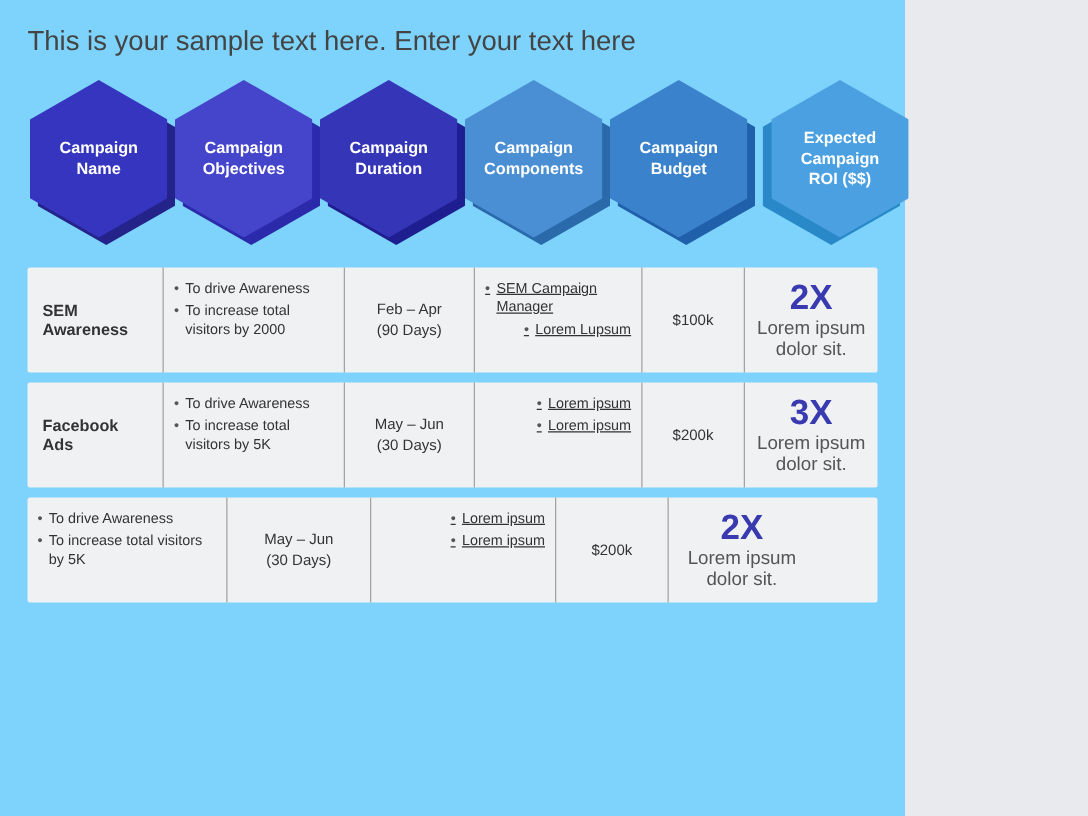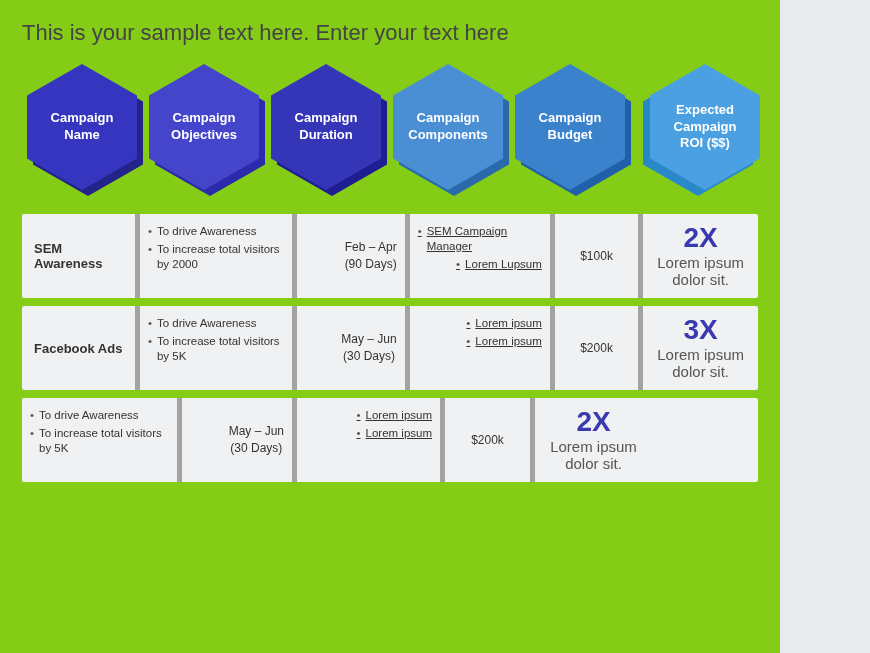--- a/index.html
+++ b/index.html
@@ -4,23 +4,23 @@
   <style>
     * { margin: 0; padding: 0; box-sizing: border-box; }
     body {
       width: 870px;
       height: 653px;
       background: #e8eaed;
       font-family: 'Segoe UI', Arial, sans-serif;
       overflow: hidden;
     }
     .page {
-      width: 780px;
+      width: 724px;
       height: 653px;
-      background: #84cc16;
+      background: #7dd3fc;
       padding: 20px 22px 3px 22px;
     }
     .title {
       font-size: 22px;
       color: #444;
       margin-bottom: 18px;
       font-weight: 400;
     }
     
     .hex-row {
@@ -81,21 +81,21 @@
       display: flex;
       background: #f0f1f3;
       border-radius: 2px;
       min-height: 84px;
       align-items: stretch;
     }
     .cell {
       display: flex;
       align-items: center;
       padding: 10px 8px;
-      border-right: 5px solid #a3a3a3;
+      border-right: 1px solid #a3a3a3;
       font-size: 12px;
       color: #333;
     }
     .cell:last-child {
       border-right: none;
     }
     .cell-name {
       width: 120px;
       font-weight: 600;
       font-size: 13px;
@@ -106,21 +106,20 @@
     .cell-objectives {
       width: 160px;
       flex-direction: column;
       align-items: flex-start;
     }
     .cell-duration {
       width: 115px;
       justify-content: center;
       text-align: center;
       flex-direction: column;
-      align-items: flex-end;
     }
     .cell-components {
       width: 148px;
       flex-direction: column;
       align-items: flex-end;
       text-decoration: underline;
     }
     .cell-budget {
       width: 90px;
       justify-content: center;

